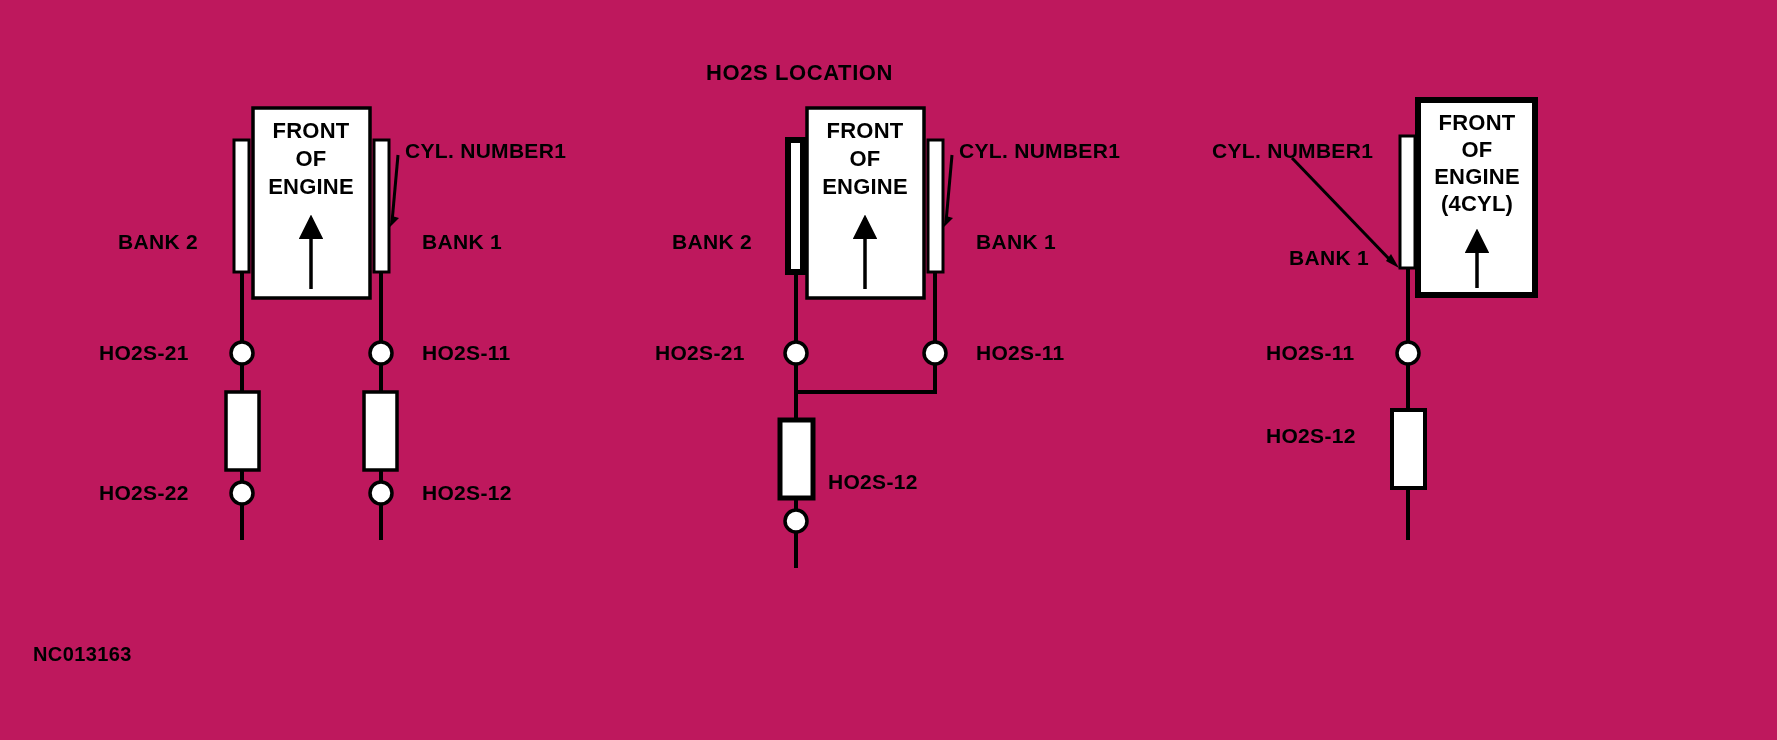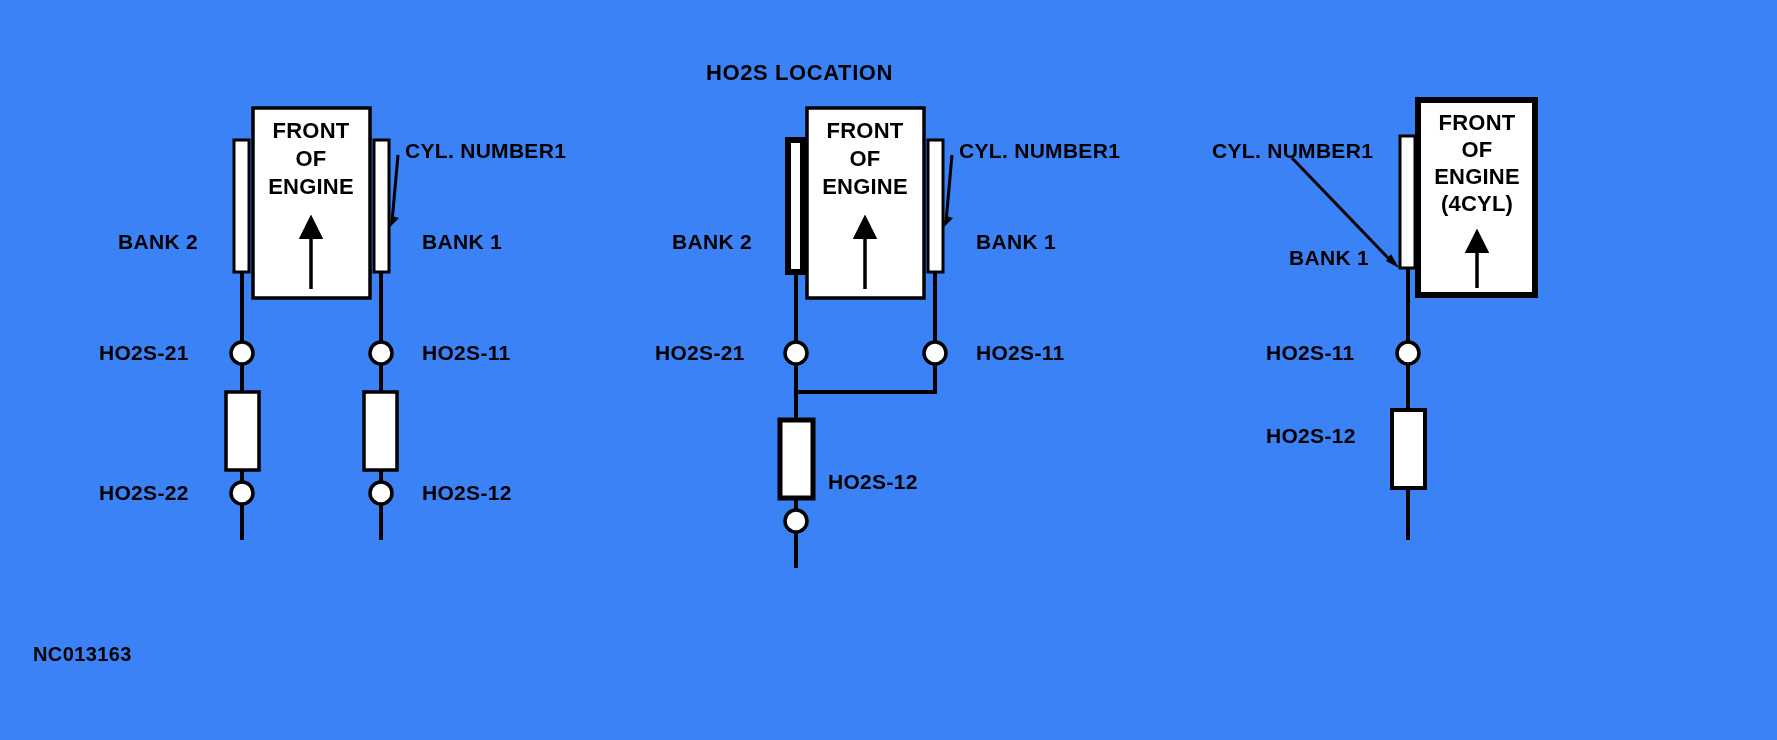--- a/index.html
+++ b/index.html
@@ -8,21 +8,21 @@
     padding: 0;
     background: #ffffff;
   }
   body {
     font-family: "Liberation Sans", sans-serif;
   }
   #page {
     position: relative;
     width: 1777px;
     height: 740px;
-    background: #3b82f6;
+    background: #be185d;
     overflow: hidden;
   }
   svg.diagram {
     position: absolute;
     left: 0;
     top: 0;
     width: 1777px;
     height: 740px;
   }
   

